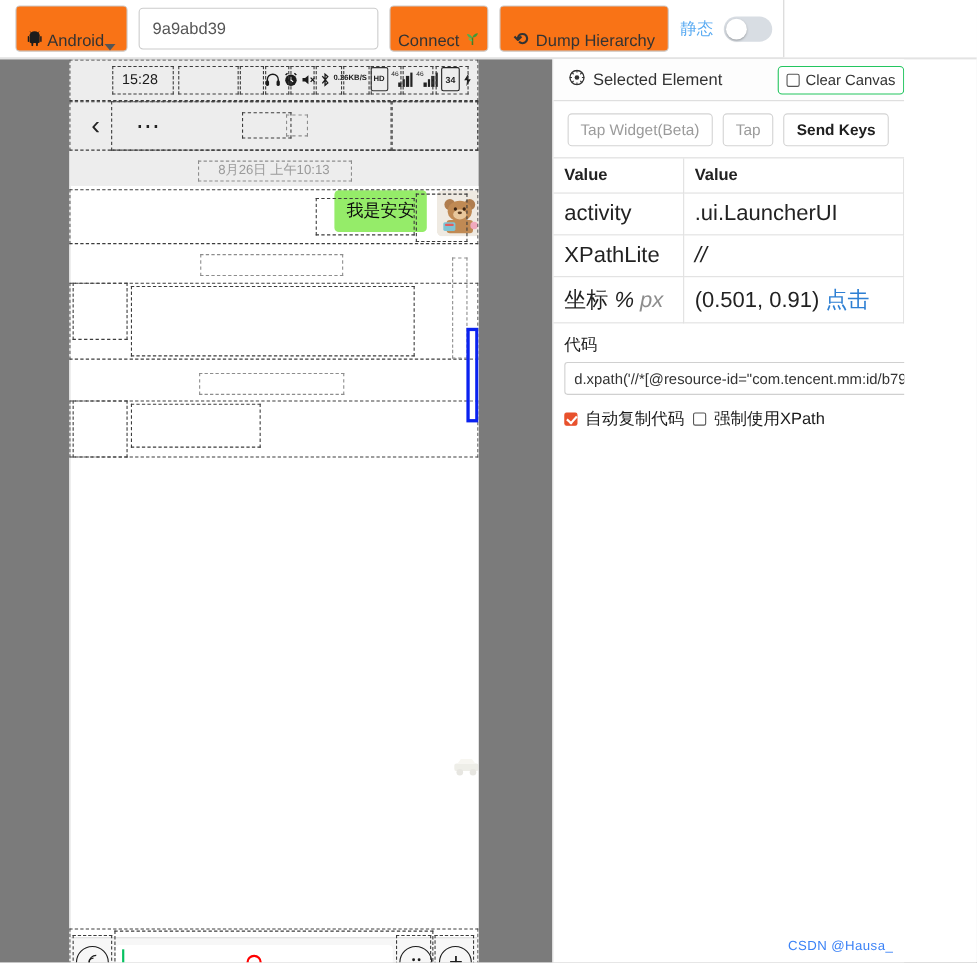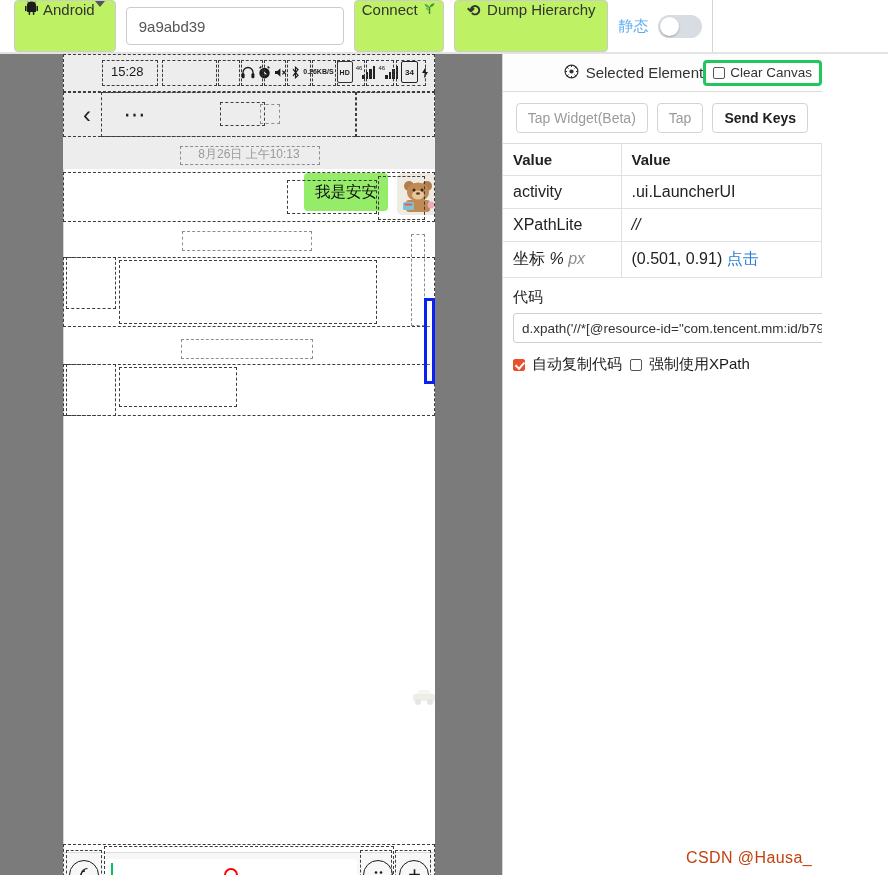--- a/index.html
+++ b/index.html
@@ -30,24 +30,24 @@
     letter-spacing: .2px;
     margin-right: 4px;
   }
   .brand .b-atx { font-weight: 400; color: #555; }
   .brand .b-weditor { font-weight: bold; color: #222; }
   .brand .b-ver { font-size: 14px; color: #777; margin-left: 3px; }
 
   .btn {
     border: 1px solid #ccc;
     border-radius: 4px;
-    background: #bef264;
-    height: 52px;
+    background: #f97316;
+    height: 42px;
     display: inline-flex;
-    align-items: flex-start;
+    align-items: flex-end;
     justify-content: center;
     padding: 0 12px;
     font-size: 15px;
     color: #333;
     cursor: pointer;
     white-space: nowrap;
   }
   .dev-select {
     width: 113px;
     justify-content: space-between;
@@ -260,28 +260,28 @@
     width: 386px;
     height: 821px;
     background: #fff;
     border-left: 1px solid #d5d5d5;
     position: relative;
     overflow: hidden;
   }
   .panel-head {
     height: 38px;
     border-bottom: 1px solid #dcdcdc;
-    display:flex; align-items:center; justify-content:flex-end;
+    display:flex; align-items:center; justify-content:space-between;
     padding: 0 2px 0 14px;
     background: #fdfdfd;
   }
   .panel-title { font-size: 15px; color:#333; display:flex; align-items:center; gap:7px;}
   .target-ico { font-size: 15px; }
   .clear-btn {
-    border:3px solid #22c55e; border-radius:4px;
+    border:1px solid #22c55e; border-radius:4px;
     height: 26px; padding: 0 7px;
     font-size: 13.5px; color:#333; background:#fff;
     display:flex; align-items:center; gap:5px; cursor:pointer;
     margin-right: -2px;
   }
   .chkbox {
     width: 12px; height: 12px;
     border: 1.4px solid #555; border-radius:2px;
     display:inline-block; flex:0 0 auto;
   }
@@ -315,21 +315,21 @@
   table.props {
     width: 100%;
     border-collapse: collapse;
     table-layout: fixed;
   }
   table.props th, table.props td {
     border-bottom: 1px solid #e0e0e0;
     border-right: 1px solid #e0e0e0;
     text-align: left;
     padding: 7px 10px;
-    font-size: 16px;
+    font-size: 20px;
     color:#222;
     height: 30px;
     overflow: hidden;
     white-space: nowrap;
   }
   table.props th { font-weight: bold; font-size: 15px; }
   table.props tr th:first-child, table.props tr td:first-child { width: 118px; }
   .italic { font-style: italic; }
   .muted-it { color:#8d8d8d; font-style: italic; }
   .link { color:#2d7fd3; cursor:pointer; }
@@ -353,21 +353,21 @@
   }
   .opts {
     display:flex; align-items:center; gap: 8px;
     padding: 12px 0 0 10px;
     font-size: 15px; color:#1a1a1a;
   }
   .opts .grp { display:flex; align-items:center; gap:7px; cursor:pointer; }
 
   .watermark {
     position:absolute; right: 10px; bottom: 8px;
-    font-size: 16px; color:#c2410c;
+    font-size: 12px; color:#3b82f6;
     letter-spacing: .4px;
   }
 </style>
 </head>
 <body>
 
 <div class="toolbar">
 
   <div class="btn dev-select">
     <span class="left">

